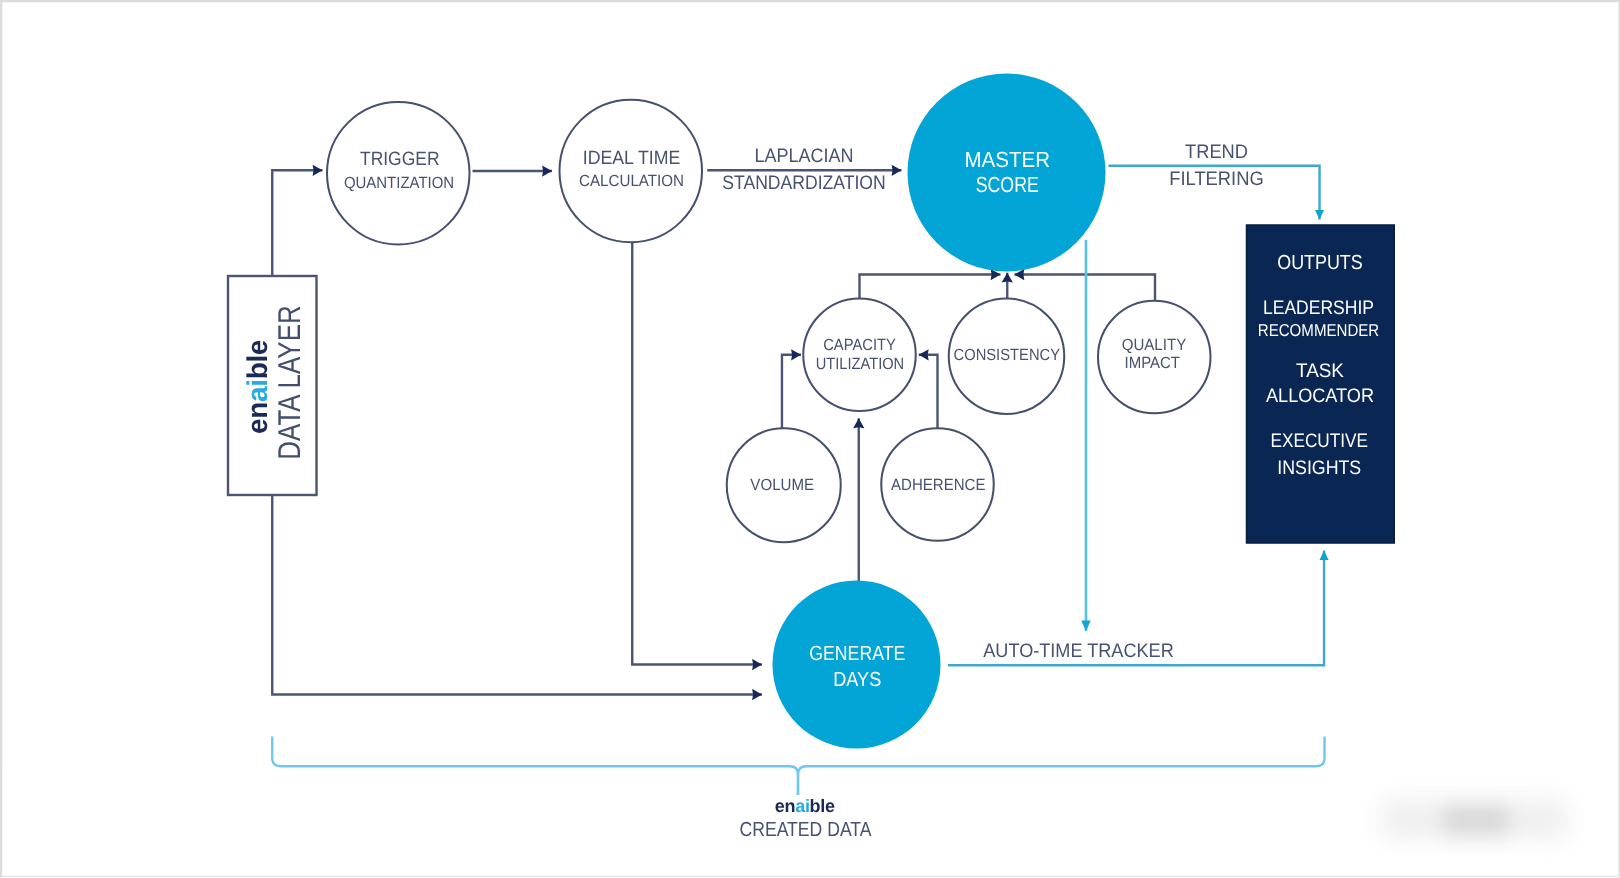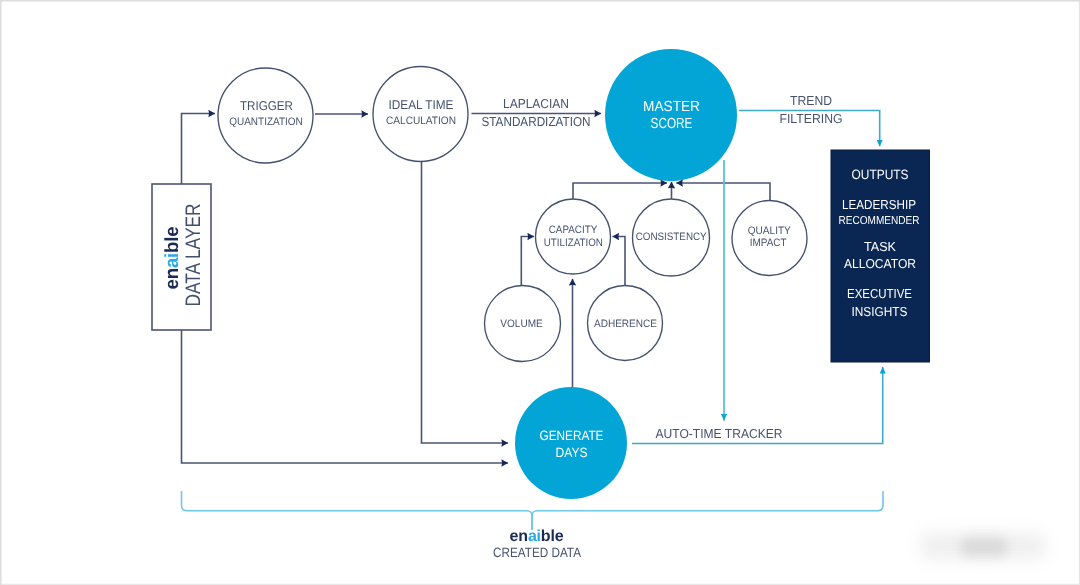--- a/index.html
+++ b/index.html
@@ -18,21 +18,21 @@
   .wtext{fill:#ffffff;}
   .brand{font-family:"Liberation Sans",sans-serif;font-weight:700;letter-spacing:-0.2px;white-space:nowrap;}
   .b-navy{color:#1b2a52;font-weight:700;}
   .b-cyan{color:#29aae2;font-weight:700;}
   .rot{position:absolute;white-space:nowrap;transform-origin:50% 50%;}
   .rot-brand{left:173px;top:258px;transform:translate(-50%,-50%) rotate(-90deg);}
   .rot-brand .brand{font-size:19px;line-height:1;display:inline-block;transform:scaleX(0.98);}
   .rot-label{left:193.5px;top:254.5px;transform:translate(-50%,-50%) rotate(-90deg);}
   .dl-label{font-family:"Liberation Sans",sans-serif;font-size:21px;color:#414e6d;line-height:1;display:inline-block;transform:scaleX(0.825);}
   .ft-brand{position:absolute;left:536.5px;top:536.5px;transform:translate(-50%,-50%);}
-  .brand-ft{font-size:16px;line-height:1;display:inline-block;}
+  .brand-ft{font-size:12px;line-height:1;display:inline-block;}
 </style>
 </head>
 <body>
 
 <div id="stage">
   <svg class="canvas" viewBox="0 0 1080 585" xmlns="http://www.w3.org/2000/svg">
     <defs>
       <marker id="arrN" markerWidth="7.2" markerHeight="8" refX="6.9" refY="4" orient="auto" markerUnits="userSpaceOnUse">
         <path d="M0.3,0.25 L6.9,4 L0.3,7.75 L0.95,4 Z" fill="#17275a"></path>
       </marker>

